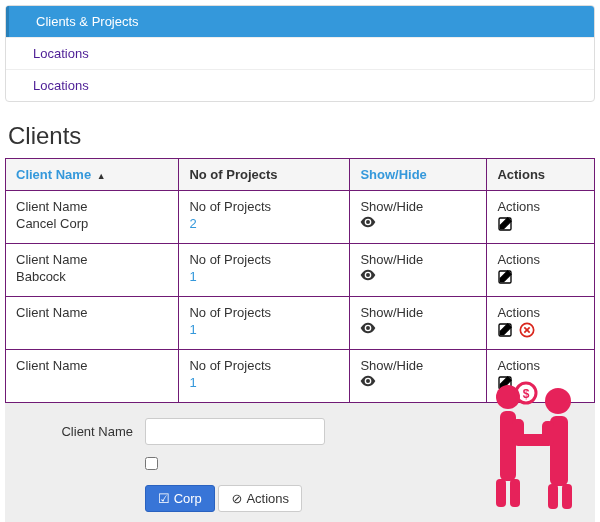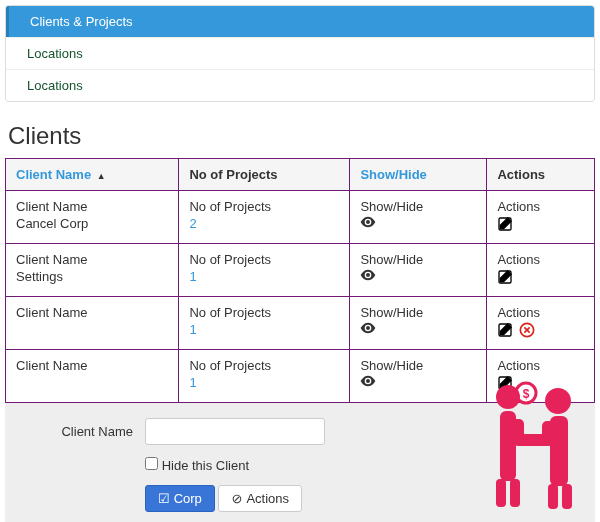--- a/index.html
+++ b/index.html
@@ -1,20 +1,20 @@
 <!DOCTYPE html>
 <html><head>
 <meta charset="utf-8">
 <style>
 * { box-sizing: border-box; margin: 0; padding: 0; }
 body { font-family: "Helvetica Neue", Helvetica, Arial, sans-serif; font-size: 13px; color: #333; background: #fff; width: 600px; }
 .nav { border: 1px solid #ddd; border-radius: 4px; margin: 5px; overflow: hidden; }
-.nav-item { padding: 8px 21px; font-size: 13px; cursor: pointer; }
+.nav-item { padding: 8px 27px; font-size: 13px; cursor: pointer; }
 .nav-item.active { background: #3498db; color: #fff; border-left: 3px solid #2980b9; }
-.nav-item.link { color: #14532d; }
+.nav-item.link { color: #4c1d95; }
 .nav-item + .nav-item { border-top: 1px solid #eee; }
 h2 { font-size: 24px; font-weight: 500; margin: 20px 8px 8px; color: #333; }
 .table { width: calc(100% - 10px); margin: 0 5px; border-collapse: collapse; border: 1px solid #ddd; }
 .table th, .table td { padding: 8px 10px; text-align: left; border: 1px solid #701a75; vertical-align: top; font-size: 13px; }
 .table thead th { background: #f5f5f5; font-weight: bold; color: #333; }
 .table thead th.sortable { color: #3498db; cursor: pointer; }
 .table thead th.link { color: #3498db; cursor: pointer; }
 .link-text { color: #3498db; cursor: pointer; }
 .sort-caret { font-size: 9px; color: #333; margin-left: 2px; }
 .cell-stack { display: flex; flex-direction: column; gap: 2px; }
@@ -87,21 +87,21 @@
                   <path d="M16 3l5 5L10 19H5v-5L16 3z" fill="#000" stroke="#000"></path>
                 </svg></span>
             </span>
           </div>
         </td>
       </tr>
       <tr>
         <td>
           <div class="cell-stack">
             <span>Client Name</span>
-            <span>Settings</span>
+            <span>Babcock</span>
           </div>
         </td>
         <td>
           <div class="cell-stack">
             <span>No of Projects</span>
             <span class="link-text">1</span>
           </div>
         </td>
         <td>
           <div class="cell-stack">
@@ -196,21 +196,20 @@
 
 <div class="form-area">
   <div class="form-row">
     <div class="form-label">Client Name</div>
     <input class="form-input" type="text" value="" style="">
   </div>
   <div class="form-row">
     <div class="form-label"></div>
     <label class="form-check">
       <input type="checkbox" style="">
-      <span>Hide this Client</span>
     </label>
   </div>
   <div class="form-row">
     <div class="form-label"></div>
     <button class="btn btn-primary">
       <span>☑</span>
       <span>Corp</span>
     </button>
     &nbsp;
     <button class="btn btn-default">

